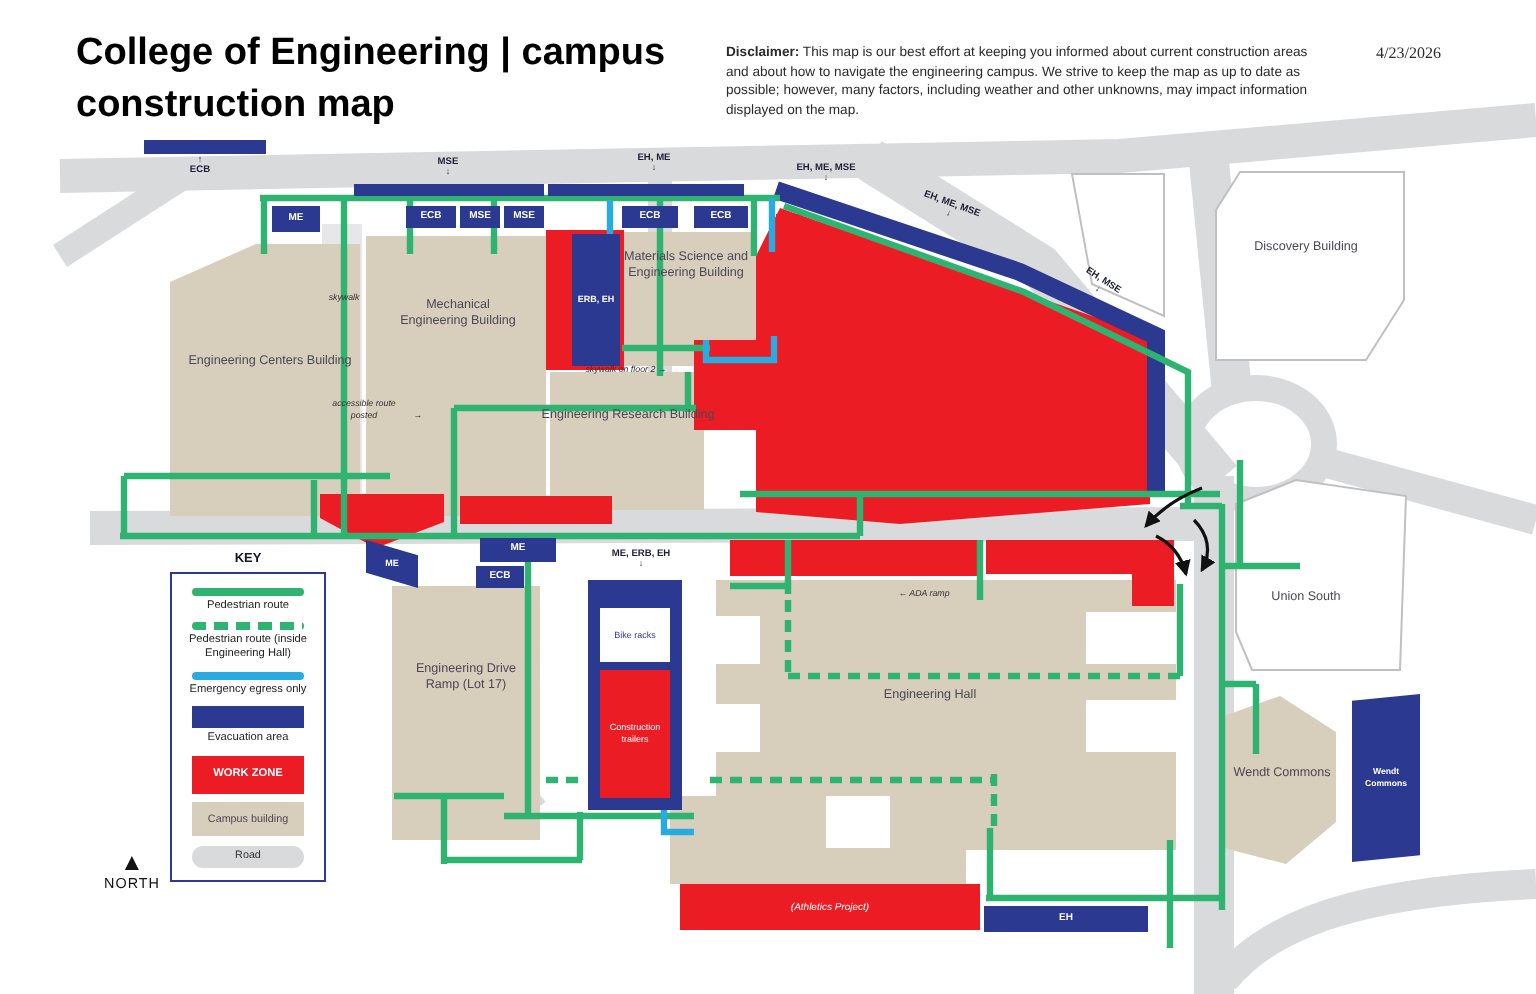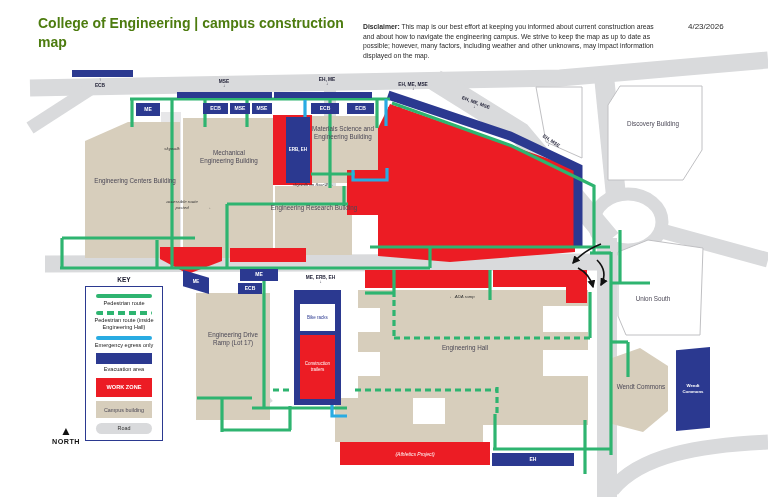--- a/index.html
+++ b/index.html
@@ -1,23 +1,23 @@
 <!DOCTYPE html>
 <html><head>
 <meta charset="utf-8">
 <style>
   html,body{margin:0;padding:0;}
   body{width:768px;height:497px;position:relative;background:#ffffff;overflow:hidden;
        font-family:"Liberation Sans", sans-serif;color:#1c1c2a;}
   .abs{position:absolute;}
   
-  .title{font-size:14px;font-weight:bold;color:#4d7c0f;line-height:1.35;}
+  .title{font-size:19px;font-weight:bold;color:#000000;line-height:1.35;}
   .disclaimer{font-size:6.8px;line-height:1.42;color:#2a2a2a;}
   .disclaimer b{font-weight:bold;}
-  .date{font-size:8px;color:#2a2a2a;}
+  .date{font-size:8px;color:#2a2a2a;font-family:Liberation Serif, serif;}
   
   svg#map{position:absolute;left:0;top:0;z-index:1;}
   
   .badge{position:absolute;z-index:3;background:#2b3990;color:#fff;display:flex;
          align-items:center;justify-content:center;font-size:5px;font-weight:bold;
          text-align:center;line-height:1.15;}
   .evacbar{position:absolute;z-index:3;background:#2b3990;}
   .blbl{position:absolute;z-index:4;font-size:6.3px;color:#4b4856;text-align:center;
         line-height:1.25;font-weight:500;}
   .rlbl{position:absolute;z-index:4;font-size:4.8px;font-weight:bold;color:#1d1d33;
@@ -39,21 +39,21 @@
   .klab{font-size:5.6px;color:#222;text-align:center;margin-top:2px;line-height:1.25;}
   .kswatch{width:56px;display:flex;align-items:center;justify-content:center;}
   .k-navy{height:11px;background:#2b3990;}
   .k-red{height:19px;background:#ec1c24;color:#fff;font-size:5.6px;font-weight:bold;}
   .k-tan{height:17px;background:#d7cebc;color:#4b4856;font-size:5.4px;}
   .k-road{height:11px;background:#d9dadc;border-radius:6px;color:#333;font-size:5.4px;}
   
   .north{position:absolute;left:44px;top:425px;width:44px;z-index:5;display:flex;
          flex-direction:column;align-items:center;}
   .north .tri{font-size:12px;line-height:1;color:#111;}
-  .north .nlab{font-size:7.2px;font-weight:bold;letter-spacing:0.5px;color:#111;}
+  .north .nlab{font-size:7.2px;font-weight:normal;letter-spacing:0.5px;color:#111;}
 </style>
 </head>
 <body>
 
 <div class="abs title" style="left:38px;top:14px;width:330px;z-index:5">
   <div>College of Engineering | campus construction map</div>
 </div>
 <div class="abs disclaimer" style="left:363px;top:22px;width:300px;z-index:5">
   <b>Disclaimer:</b><span> This map is our best effort at keeping you informed about current construction areas and about how to navigate the engineering campus. We strive to keep the map as up to date as possible; however, many factors, including weather and other unknowns, may impact information displayed on the map.</span>
 </div>

